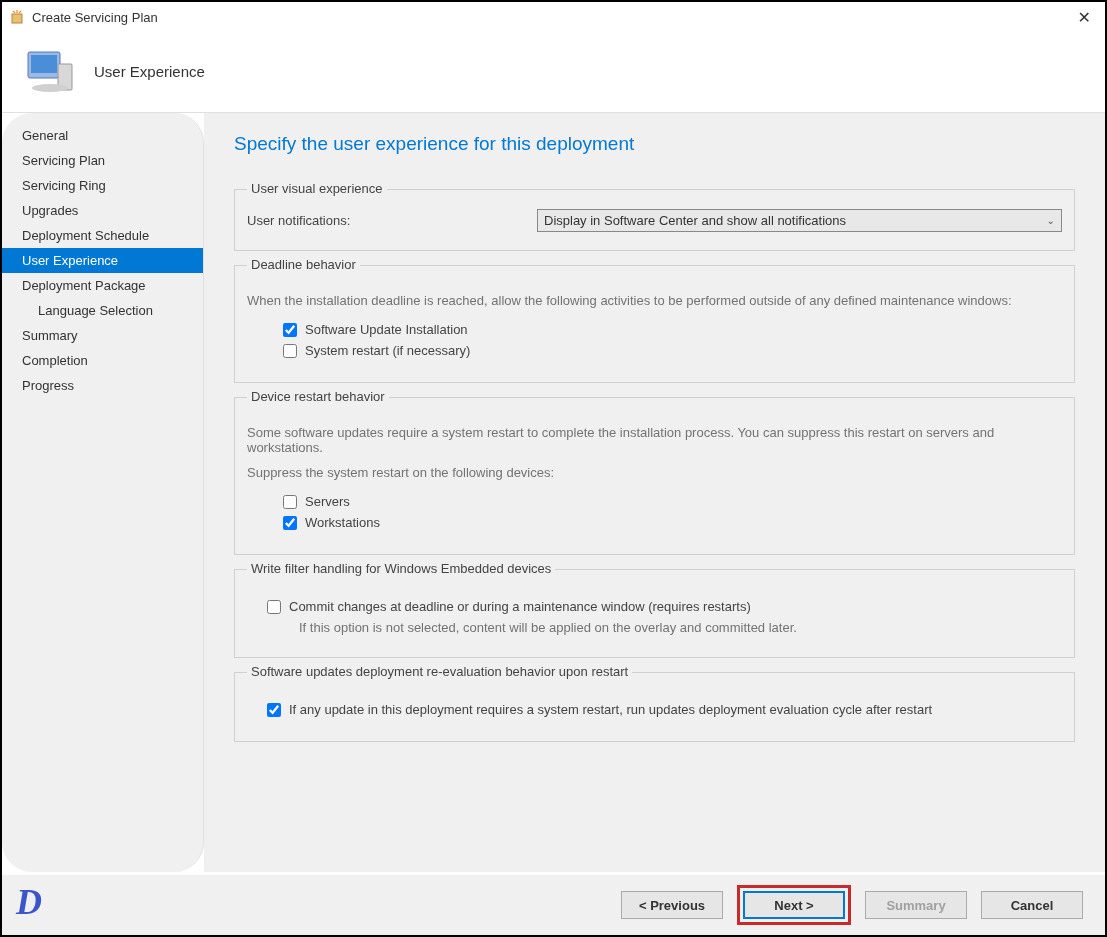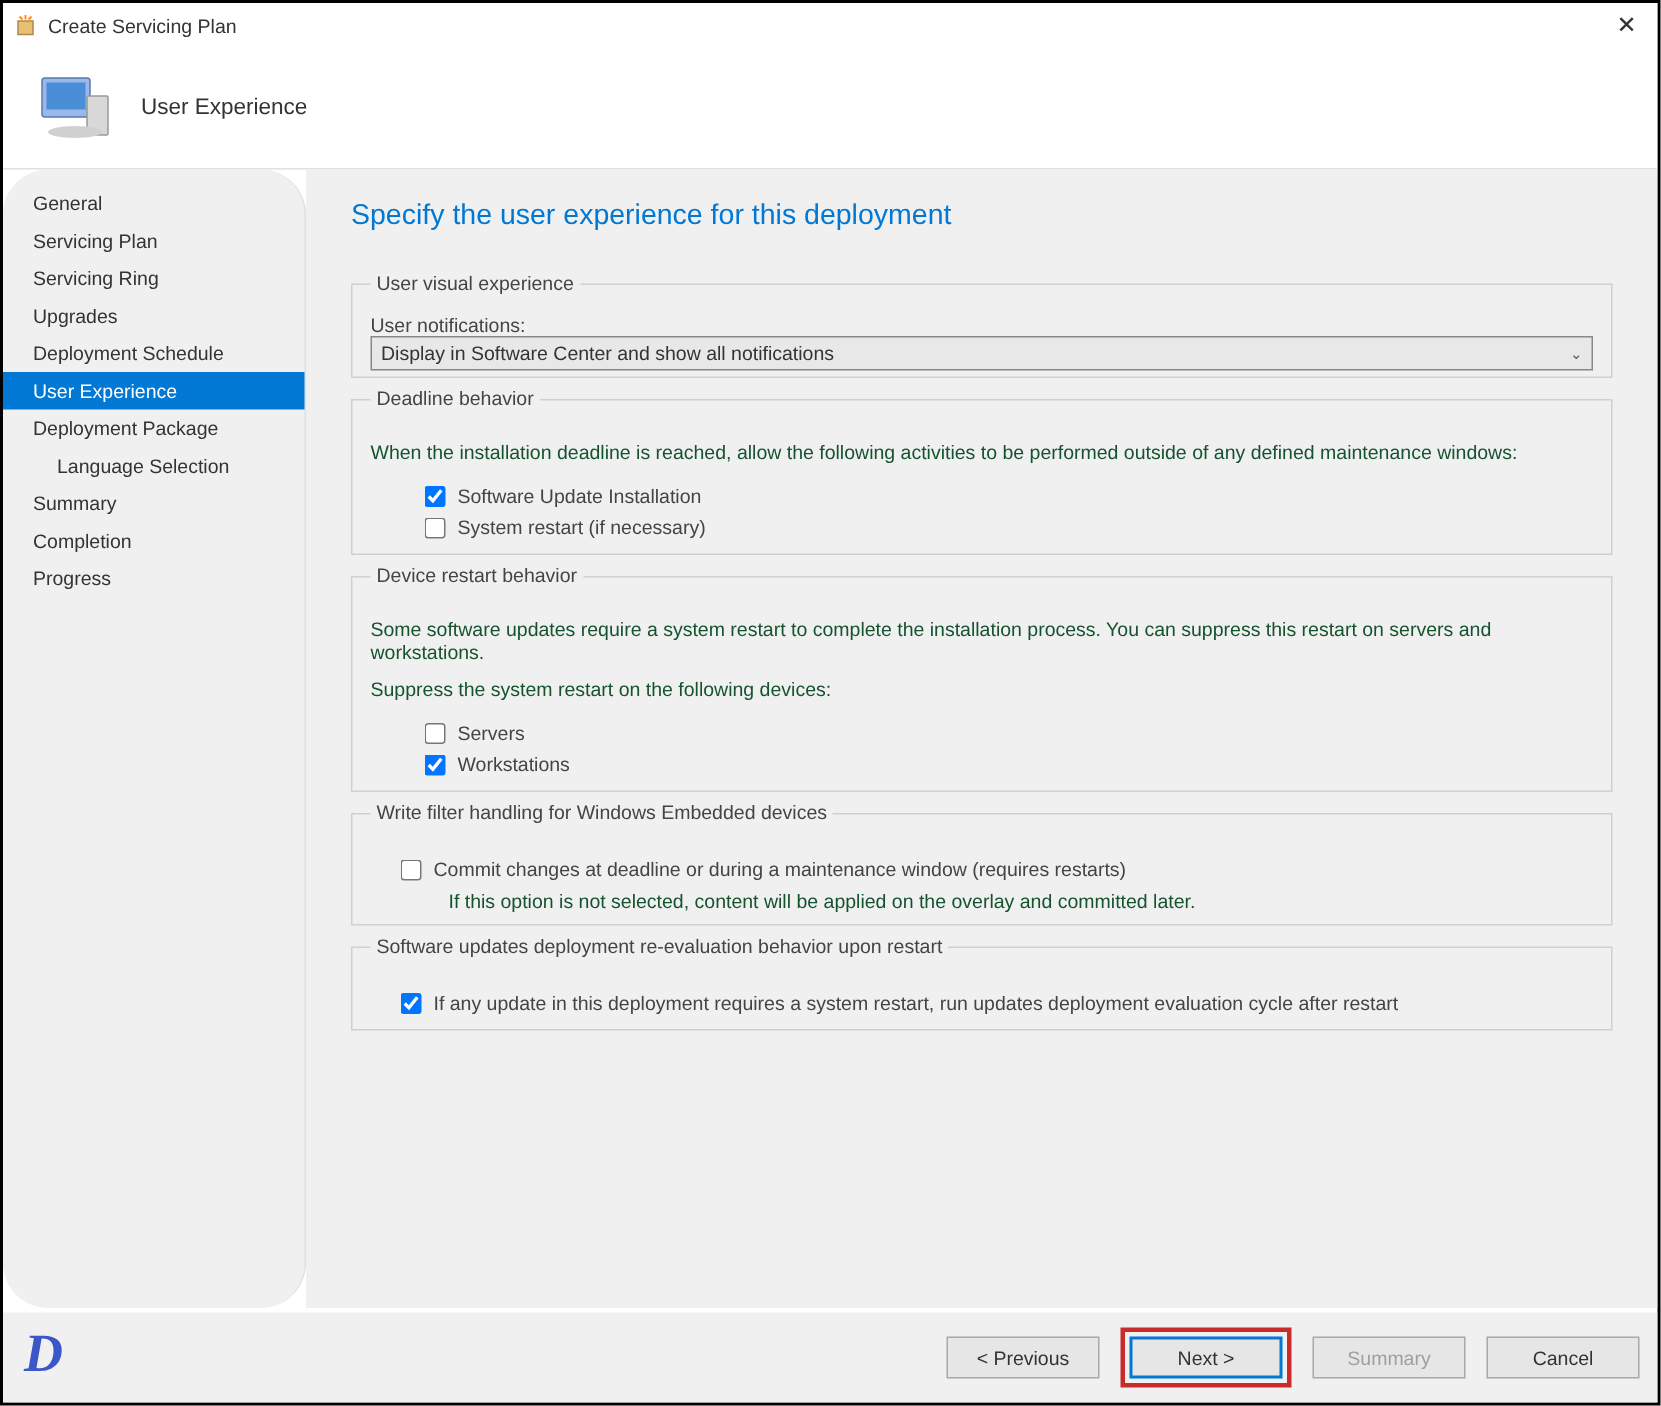--- a/index.html
+++ b/index.html
@@ -90,21 +90,21 @@
   }
   .page-title {
     color: #0078d4;
     font-size: 19px;
     font-weight: 400;
     margin-bottom: 34px;
   }
   .fieldset {
     border: 1px solid #d0d0d0;
     margin-bottom: 14px;
-    padding: 8px 12px 4px 12px;
+    padding: 8px 12px 18px 12px;
     position: relative;
     background: #f0f0f0;
   }
   .fieldset-legend {
     position: relative;
     top: -17px;
     background: #f0f0f0;
     padding: 0 4px;
     display: inline-block;
     color: #444;
@@ -122,21 +122,21 @@
     justify-content: space-between;
     align-items: center;
     cursor: pointer;
     font-size: 13px;
   }
   .chev-down {
     font-size: 10px;
     color: #555;
   }
   .paragraph {
-    color: #14532d;
+    color: #737373;
     margin: 4px 0 14px 0;
   }
   .checkbox-row {
     display: flex;
     align-items: center;
     gap: 8px;
     margin: 6px 0;
   }
   .checkbox {
     width: 14px;
@@ -149,22 +149,23 @@
   .footer {
     position: absolute;
     bottom: 0;
     left: 0;
     right: 0;
     height: 60px;
     background: #f0f0f0;
     display: flex;
     align-items: center;
     justify-content: flex-end;
-    padding-right: 12px;
+    padding-right: 22px;
     gap: 14px;
+    font-weight: bold;
   }
   .btn {
     min-width: 102px;
     height: 28px;
     border: 1px solid #aaa;
     background: #e6e6e6;
     display: flex;
     align-items: center;
     justify-content: center;
     font-size: 13px;
@@ -196,22 +197,22 @@
     left: 14px;
     bottom: 12px;
     font-size: 36px;
     font-weight: 700;
     color: #3b56c9;
     font-style: italic;
     font-family: Georgia, serif;
   }
   .notif-row {
     display: flex;
+    align-items: center;
     margin-top: -4px;
-    flex-direction: column;
   }
   .notif-label {
     width: 290px;
     color: #444;
   }
 </style>
 </head>
 <body>
 
 <div class="titlebar">

